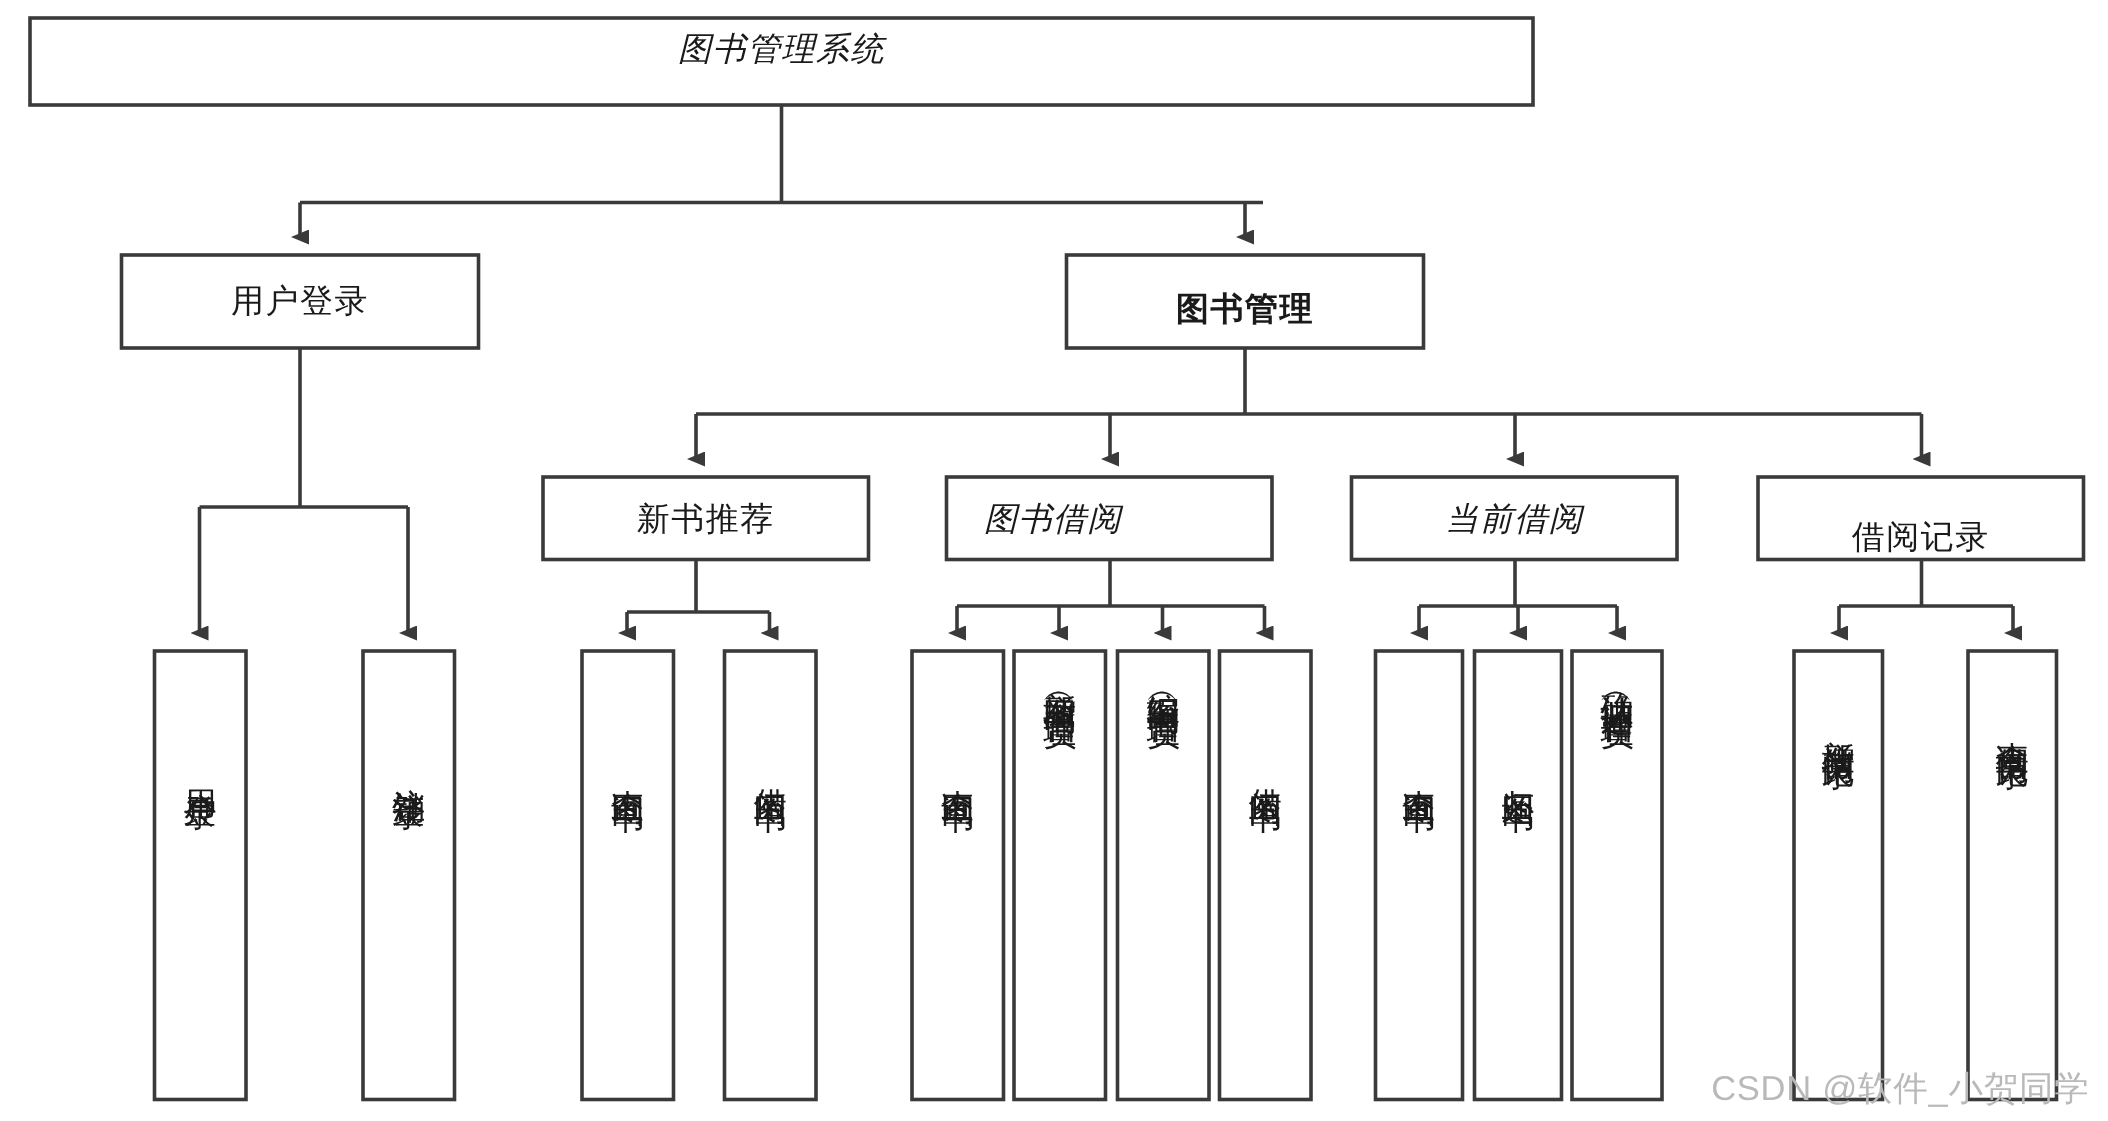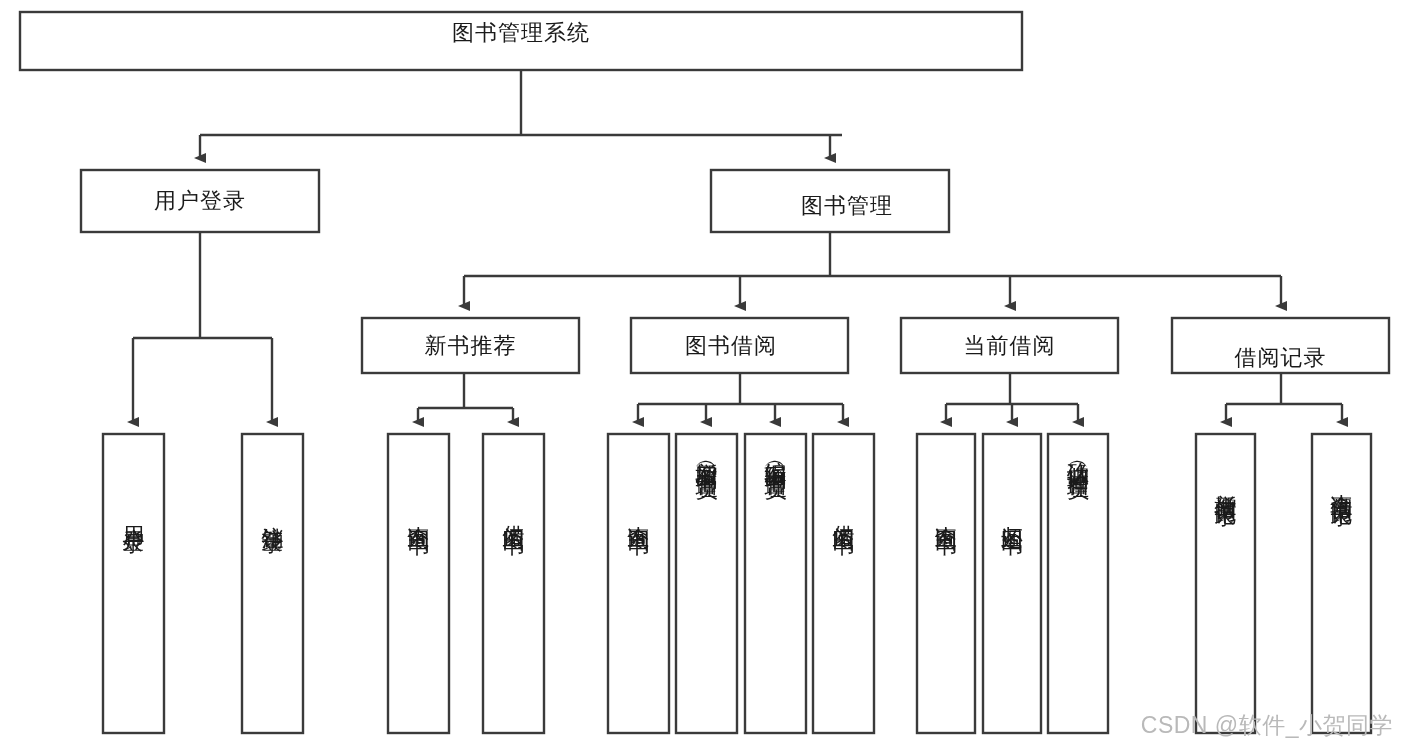--- a/index.html
+++ b/index.html
@@ -162,41 +162,41 @@
   <rect class="node-box" x="676" y="434" width="61" height="299"></rect>
   <rect class="node-box" x="745" y="434" width="61" height="299"></rect>
   <rect class="node-box" x="813" y="434" width="61" height="299"></rect>
   <rect class="node-box" x="917" y="434" width="58" height="299"></rect>
   <rect class="node-box" x="983" y="434" width="58" height="299"></rect>
   <rect class="node-box" x="1048" y="434" width="60" height="299"></rect>
   <rect class="node-box" x="1196" y="434" width="59" height="299"></rect>
   <rect class="node-box" x="1312" y="434" width="59" height="299"></rect>
 </svg>
 
-<div class="hlabel-wrap" style="left:20px; top:12px; width:1002px; height:42px;">
+<div class="hlabel-wrap" style="left:20px; top:12px; width:1002px; height:42px;font-style:italic;">
   <span class="hlabel-text">图书管理系统</span>
 </div>
 
 <div class="hlabel-wrap" style="left:81px; top:170px; width:238px; height:62px;">
   <span class="hlabel-text">用户登录</span>
 </div>
 
-<div class="hlabel-wrap" style="left:728px; top:170px; width:238px; height:72px;">
+<div class="hlabel-wrap" style="left:711px; top:170px; width:238px; height:72px;font-weight:bold;">
   <span class="hlabel-text">图书管理</span>
 </div>
 
 <div class="hlabel-wrap" style="left:362px; top:318px; width:217px; height:55px;text-align:right;">
   <span class="hlabel-text">新书推荐</span>
 </div>
 
-<div class="hlabel-wrap" style="left:636px; top:318px; width:190px; height:55px;">
+<div class="hlabel-wrap" style="left:607px; top:318px; width:190px; height:55px;font-style:italic;">
   <span class="hlabel-text">图书借阅</span>
 </div>
 
-<div class="hlabel-wrap" style="left:901px; top:318px; width:217px; height:55px;">
+<div class="hlabel-wrap" style="left:901px; top:318px; width:217px; height:55px;font-style:italic;">
   <span class="hlabel-text">当前借阅</span>
 </div>
 
 <div class="hlabel-wrap" style="left:1172px; top:318px; width:217px; height:55px;align-items:flex-end;">
   <span class="hlabel-text">借阅记录</span>
 </div>
 
 <div class="vlabel-wrap" style="left:103px; top:434px; width:61px; height:299px; padding-top:74px;">
   <span class="vlabel-text">用户登录</span>
 </div>

